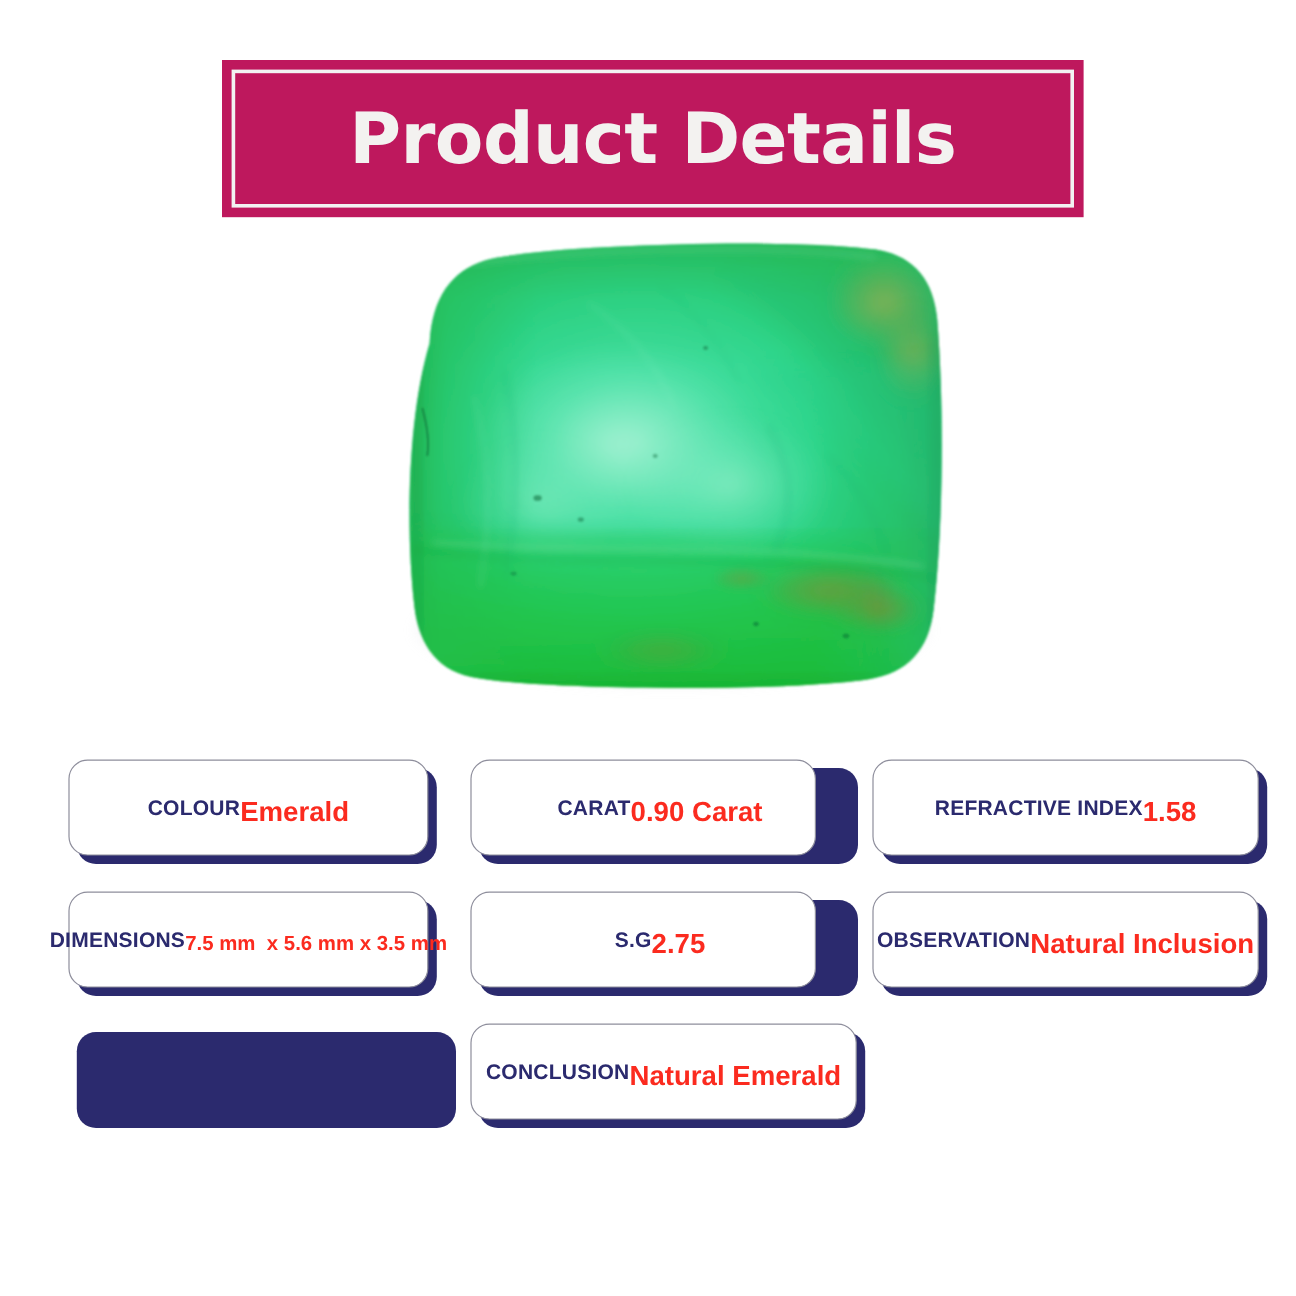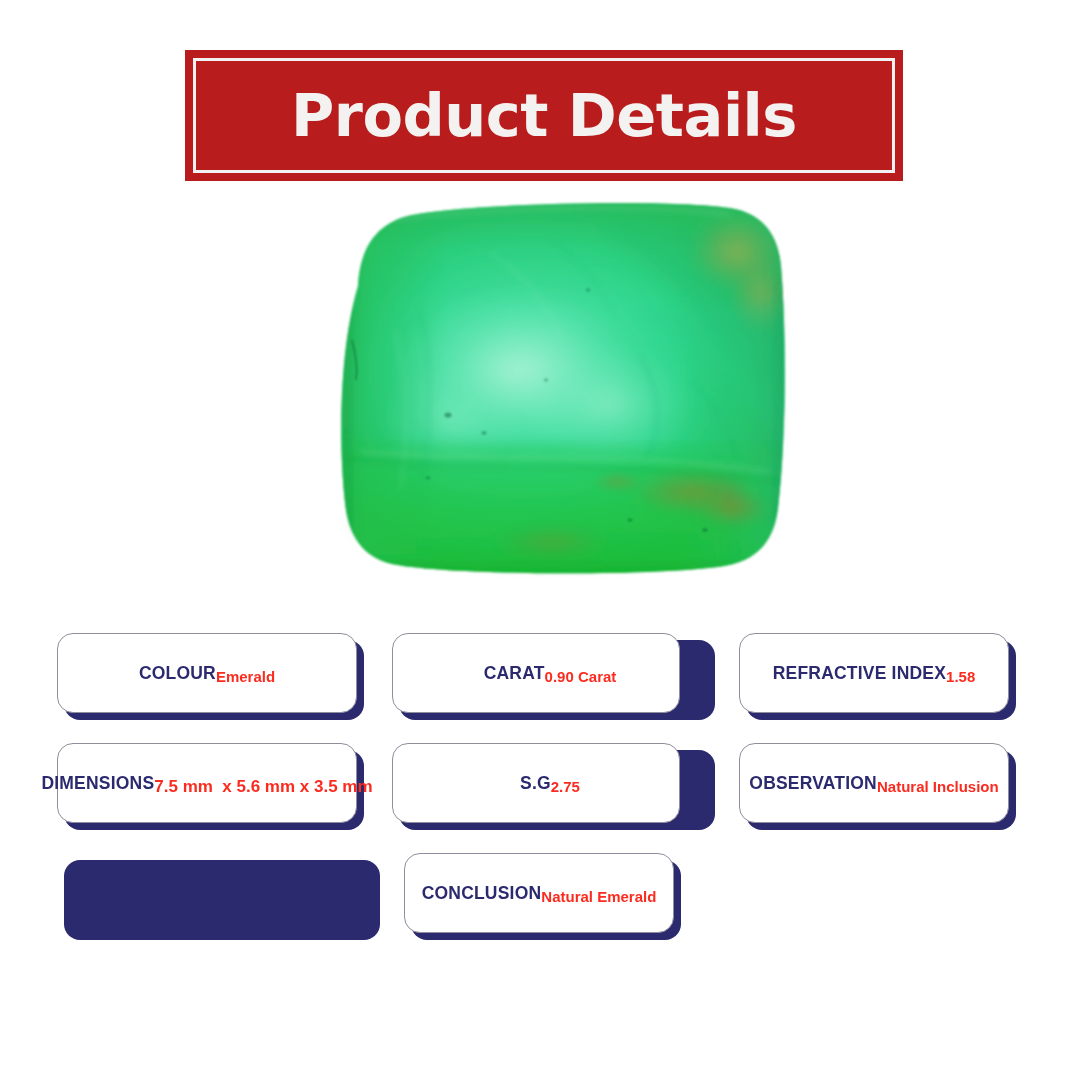--- a/index.html
+++ b/index.html
@@ -15,21 +15,21 @@
     position: relative;
   }
 
   
   #header-banner {
     position: absolute;
     left: 185px;
     top: 50px;
     width: 718px;
     height: 131px;
-    background: #b91c1c;
+    background: #be185d;
     box-sizing: border-box;
     display: flex;
     align-items: center;
     justify-content: center;
   }
   #header-inner-border {
     position: absolute;
     left: 8px;
     top: 8px;
     right: 8px;
@@ -115,34 +115,34 @@
     position: absolute;
     left: 7px;
     top: 7px;
     height: 80px;
     background: #2b2a6e;
     border-radius: 16px;
     z-index: 1;
   }
   .card.w-a, .card-shadow.w-a { width: 300px; }
   .card.w-b, .card-shadow.w-b { width: 288px; padding-left: 28px; }
-  .card.w-c, .card-shadow.w-c { width: 270px; margin-left: 12px; }
+  .card.w-c, .card-shadow.w-c { width: 322px; }
 
   .card-title {
     color: #2b2a6e;
     font-size: 17.5px;
     font-weight: bold;
     line-height: 1.15;
     text-align: center;
     letter-spacing: 0.2px;
     white-space: nowrap;
   }
   .card-value {
     color: #fb2b1f;
-    font-size: 15px;
+    font-size: 23px;
     font-weight: bold;
     line-height: 1.15;
     margin-top: 7px;
     text-align: center;
     white-space: pre;
   }
   .card-value.small {
     font-size: 17px;
   }
 </style>

